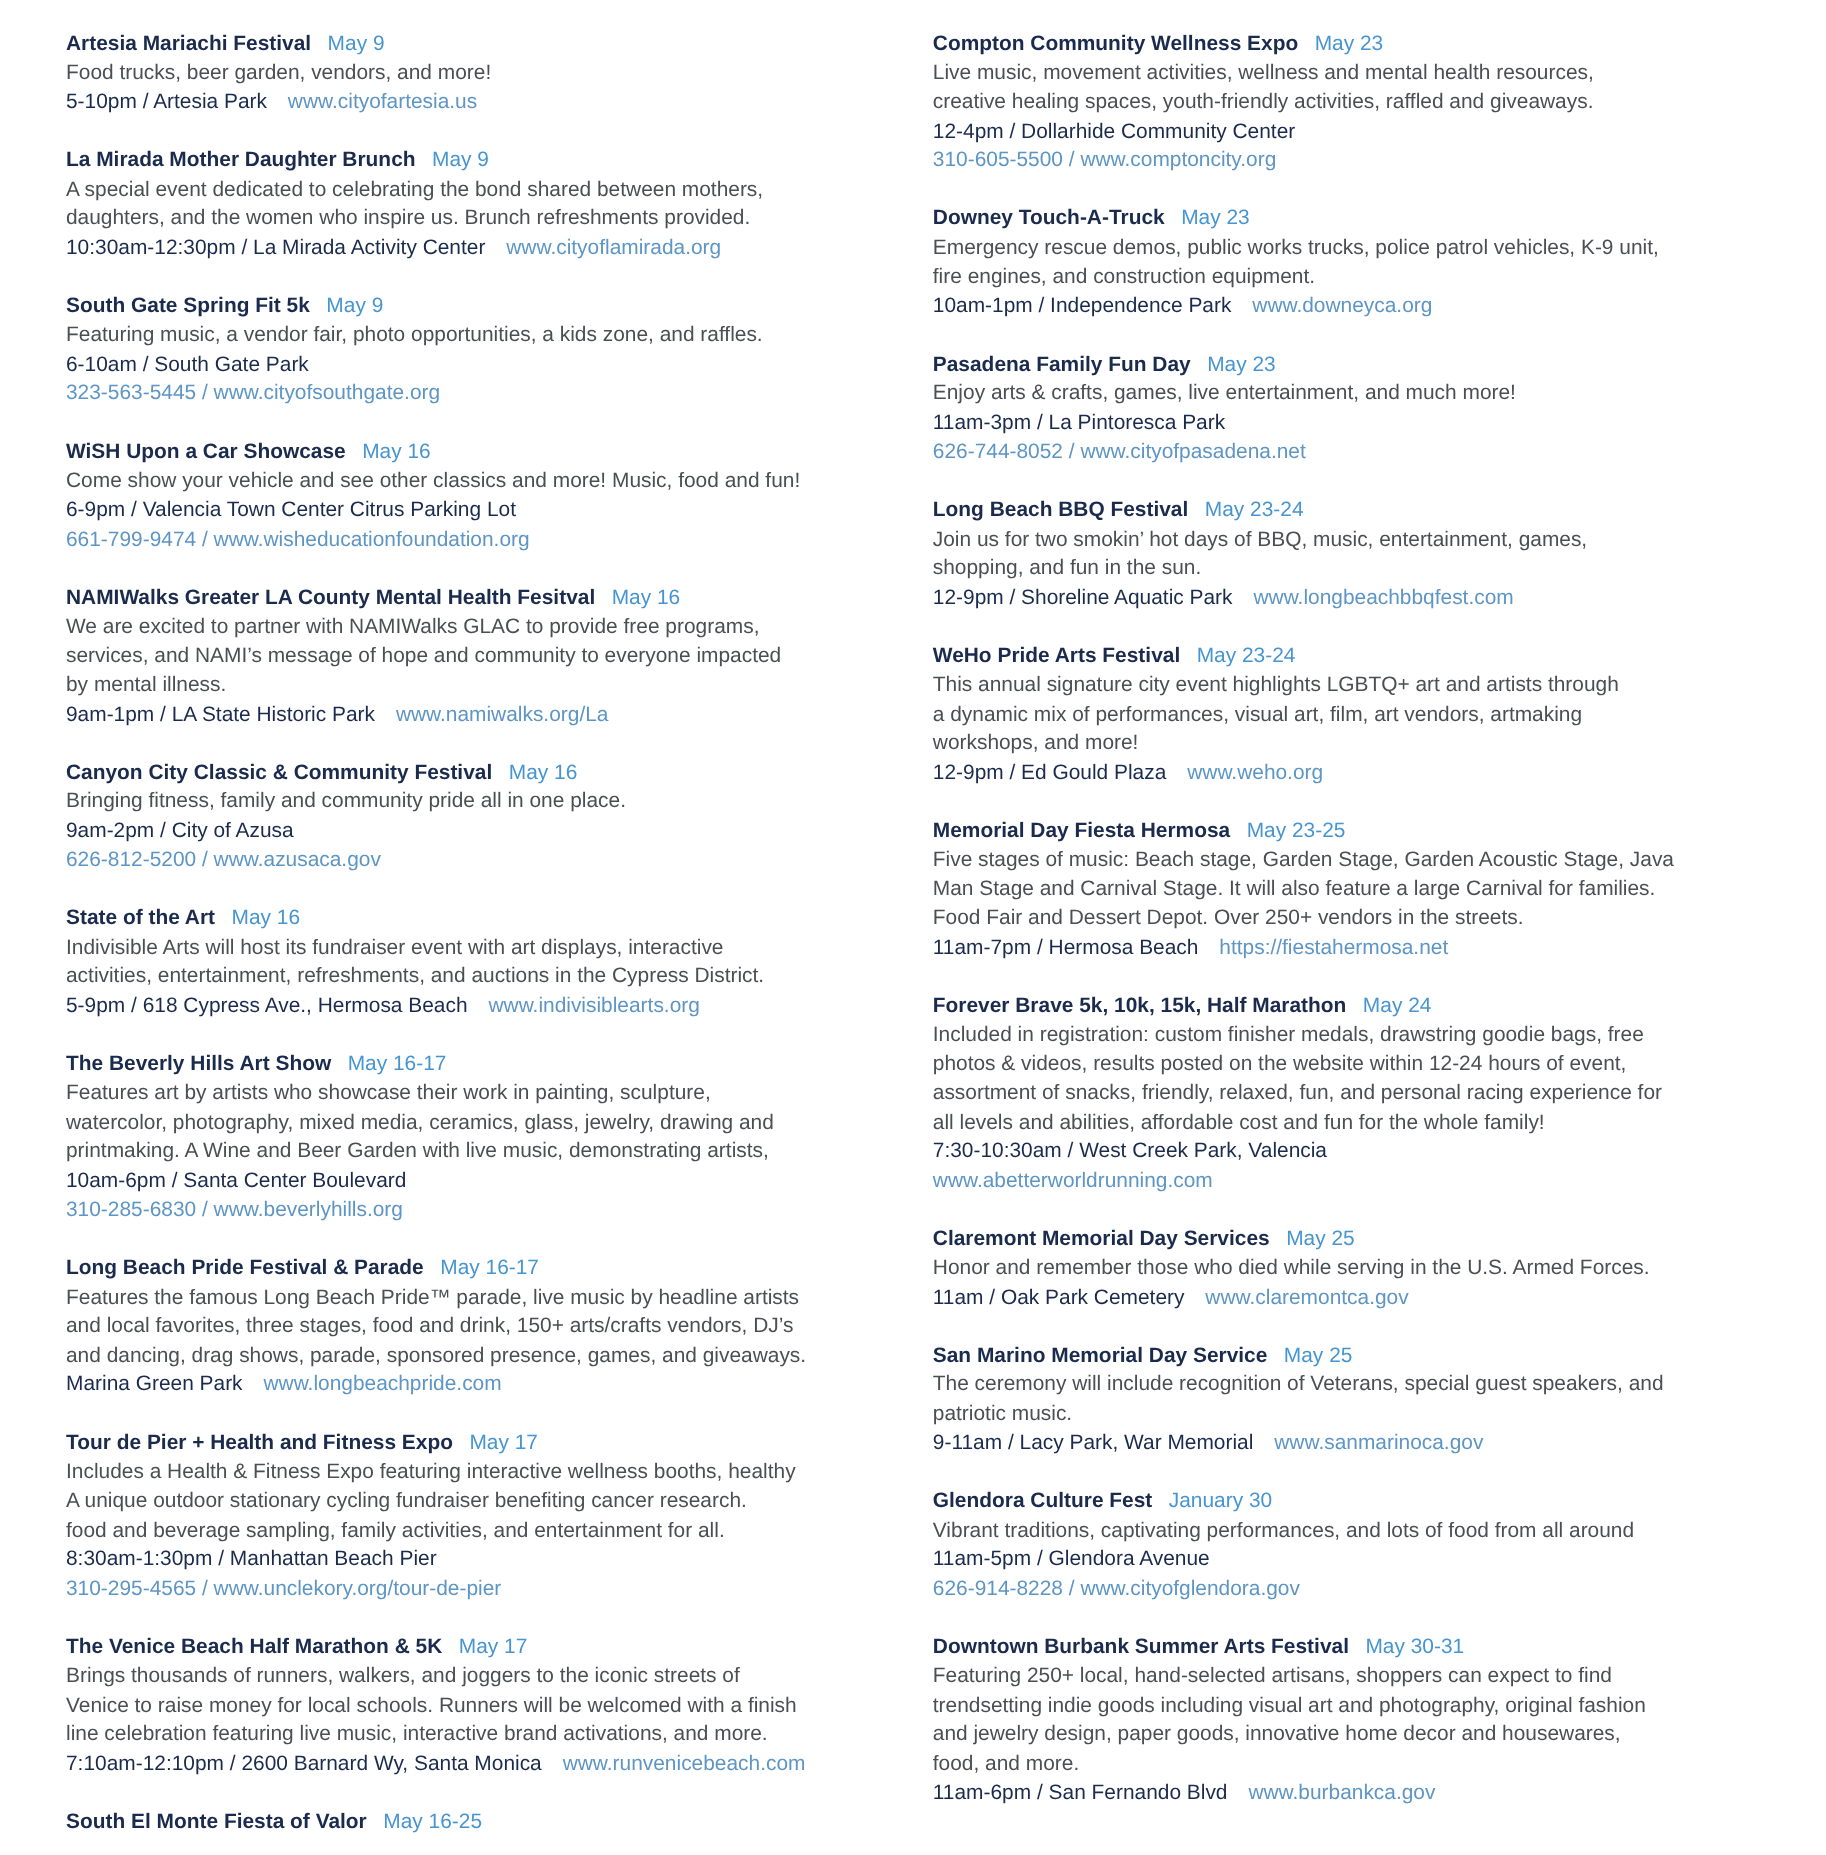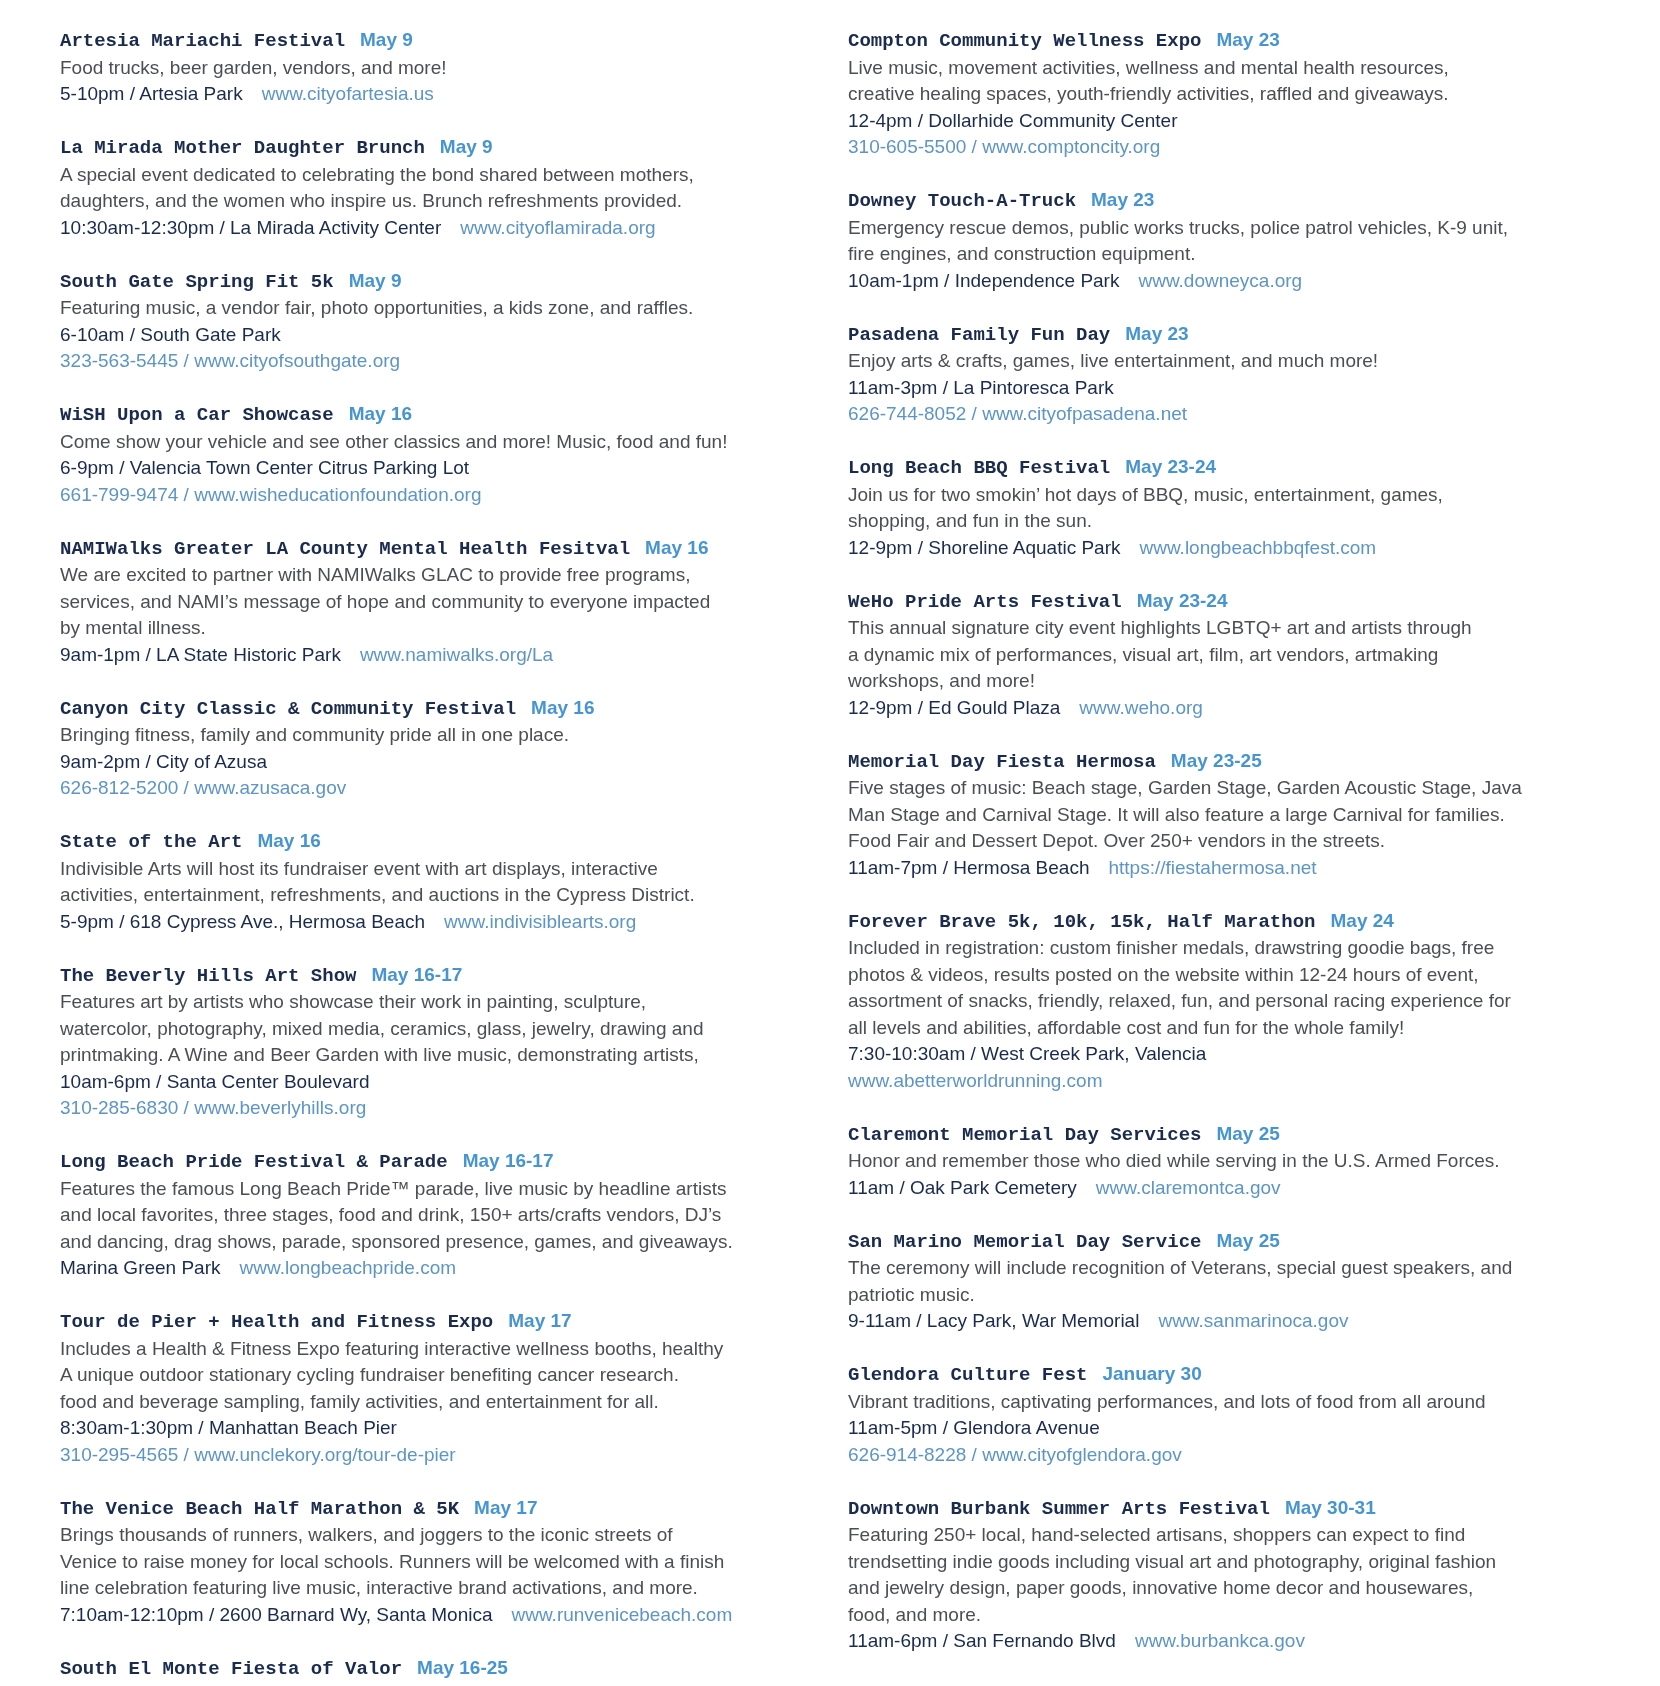--- a/index.html
+++ b/index.html
@@ -24,24 +24,23 @@
   .col-left  { width: 752px; }
   .col-right { width: 782px; }
   .event { margin: 0 0 26.5px 0; }
   .event-header {
     white-space: nowrap;
     line-height: 26.5px;
   }
   .event-title {
     font-weight: 700;
     color: var(--title-color, #1a2b4d);
-    font-family: Liberation Mono, monospace;
   }
   .event-date {
-    font-weight: 700;
+    font-weight: 400;
     color: var(--date-color, #4795d0);
     margin-left: 15px;
   }
   .line {
     white-space: nowrap;
     line-height: 26.5px;
   }
   .seg-text  { color: var(--body-color, #4b4e53); }
   .seg-place { color: var(--title-color, #1a2b4d); }
   .seg-link  { color: var(--link-color, #5d95c5); }

